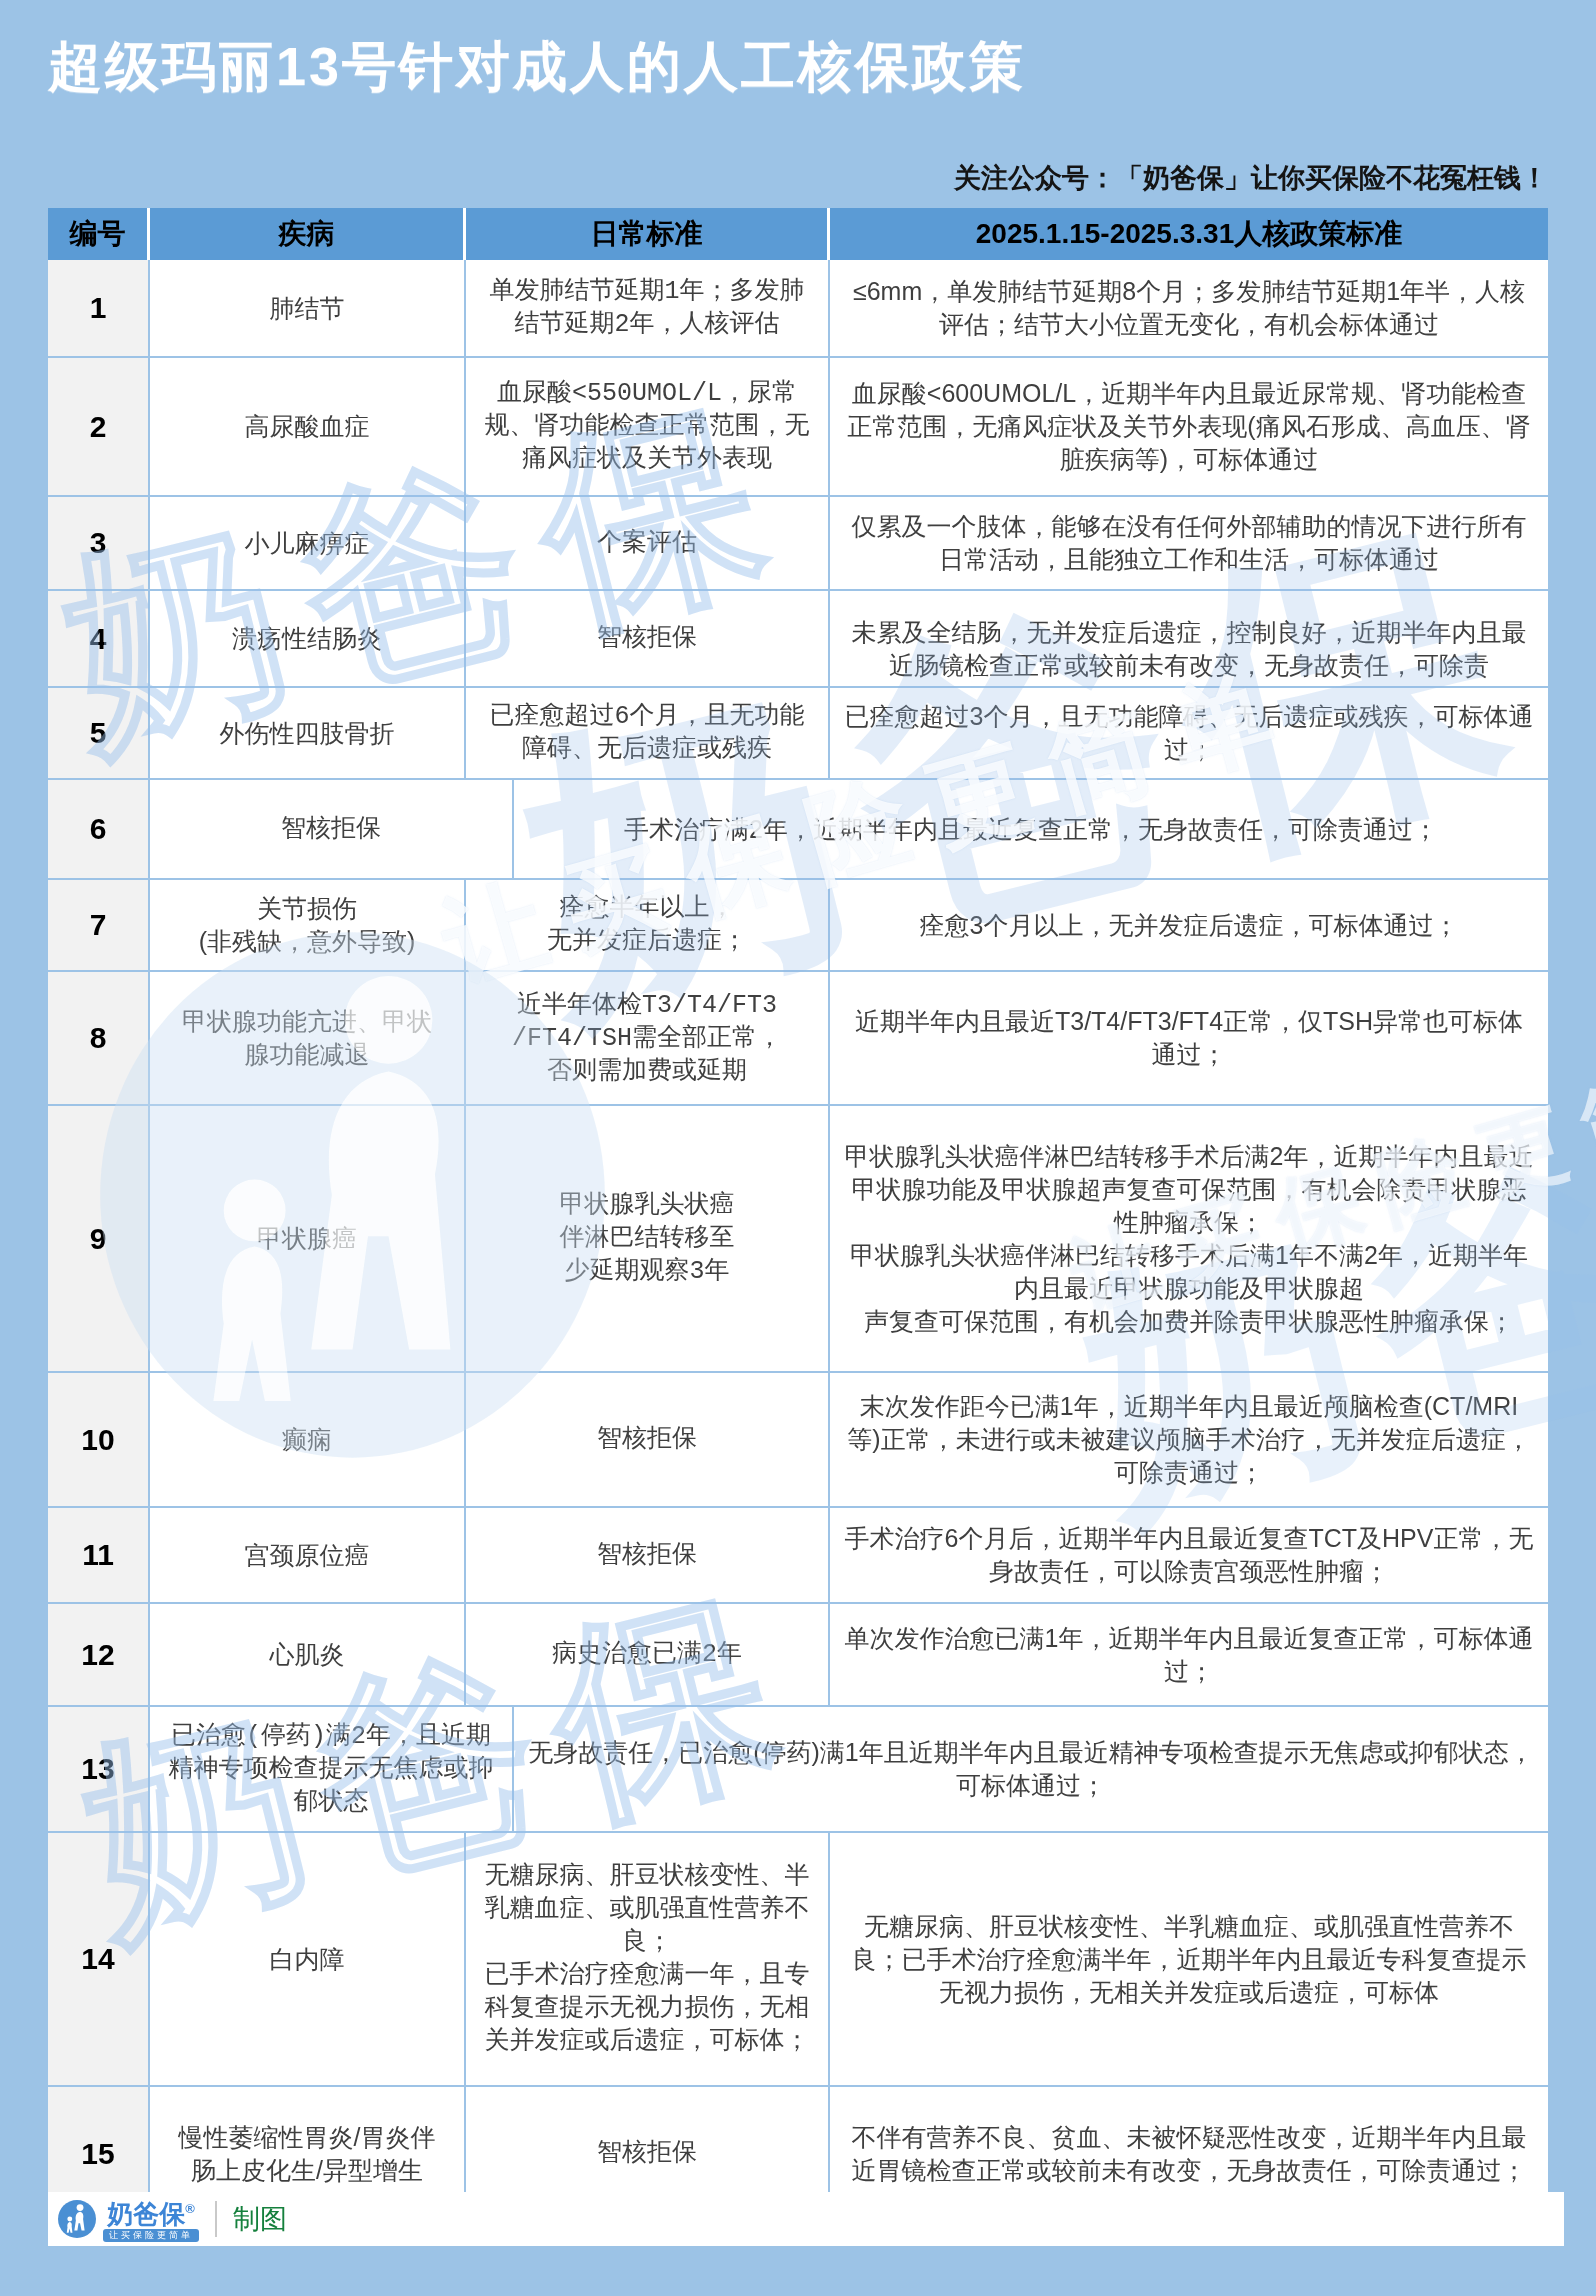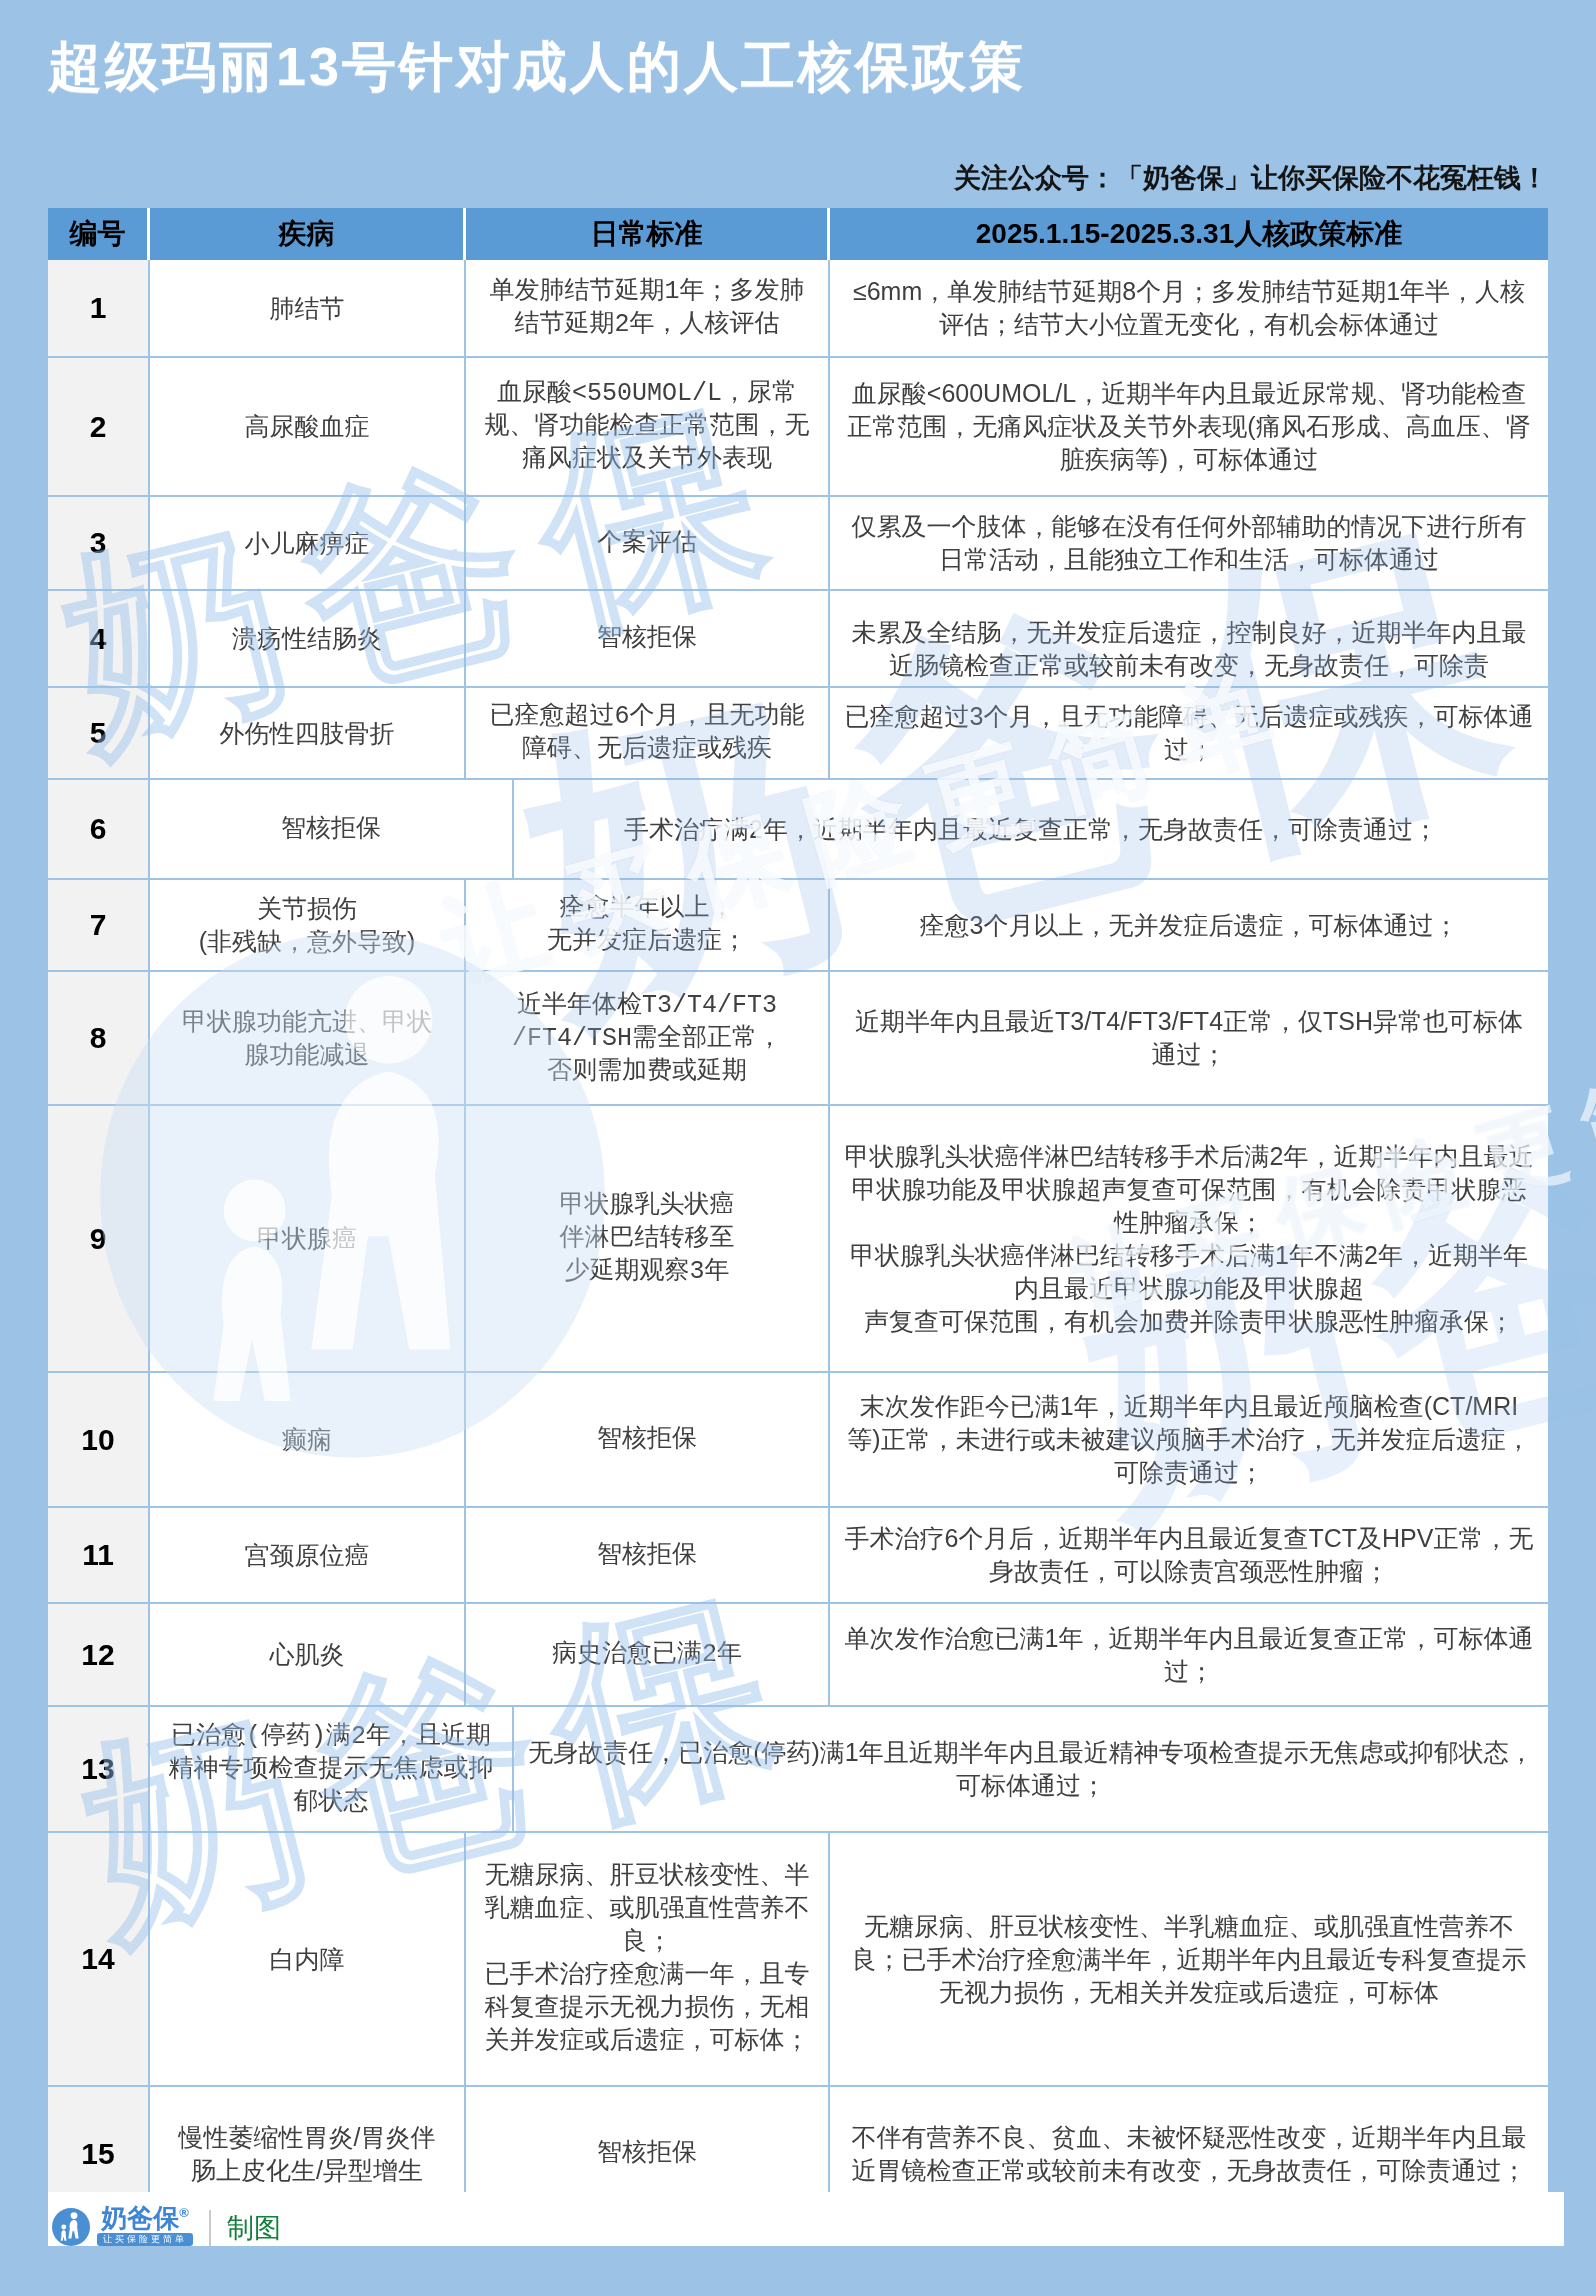--- a/index.html
+++ b/index.html
@@ -59,21 +59,21 @@
   }
   .wm-slogan{
     position:absolute; font-weight:800; white-space:nowrap;
     color:rgba(255,255,255,0.78); transform:rotate(-16deg); letter-spacing:26px;
     text-shadow:0 0 2px rgba(160,195,235,0.35);
   }
   .wm-logo{position:absolute; opacity:.75;}
   
   .footer{
     position:absolute; left:48px; top:2192px; width:1516px; height:54px;
-    background:#ffffff; display:flex; align-items:flex-end; padding-left:4px; box-sizing:border-box;
+    background:#ffffff; display:flex; align-items:center; padding-left:10px; box-sizing:border-box;
     z-index:7;
   }
   .logo-circle{width:38px; height:38px; flex:0 0 38px;}
   .brand-block{display:flex; flex-direction:column; align-items:center; margin-left:7px;}
   .brand-name{color:#3d85d6; font-weight:800; font-size:26px; line-height:26px;}
   .brand-name sup{font-size:13px; font-weight:700;}
   .brand-badge{
     margin-top:2px; background:#4a8fd3; color:#fff; font-size:9px; letter-spacing:3px;
     border-radius:3px; padding:1px 6px; line-height:11px; white-space:nowrap;
   }

